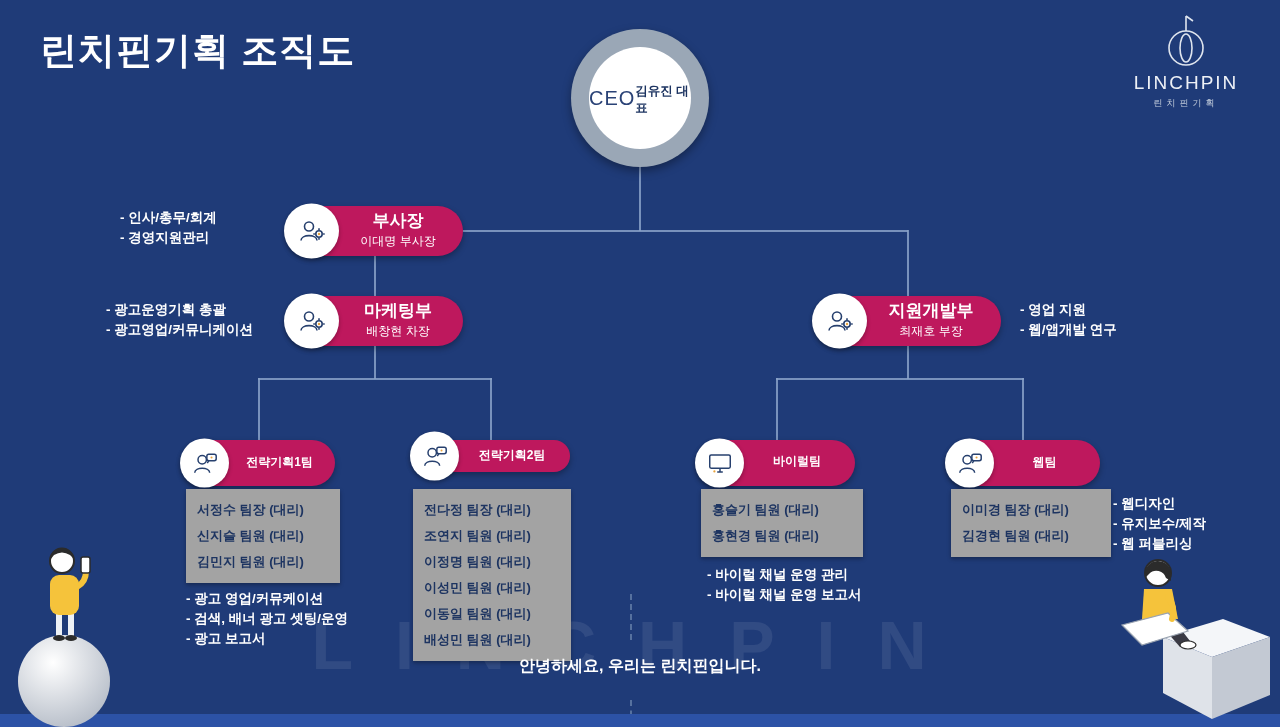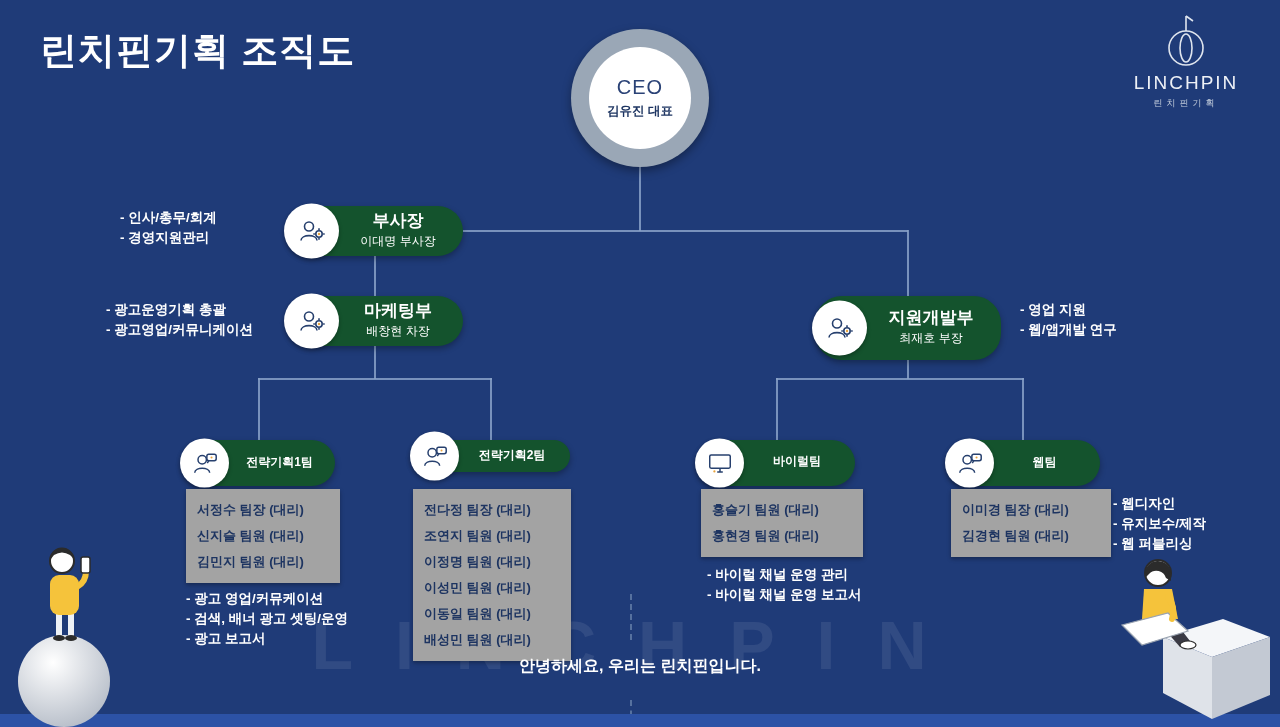--- a/index.html
+++ b/index.html
@@ -21,27 +21,27 @@
   .line {position:absolute; background:#8AA2C8; opacity:.85; z-index:1;}
   .dash {position:absolute; width:0; border-left:2px dashed #56719f; z-index:1;}
   
   .ceo-outer {
     position:absolute; left:571px; top:29px; width:138px; height:138px; border-radius:50%;
     background:#9AA7B6; box-shadow:0 4px 10px rgba(0,0,0,.35);
     display:flex; align-items:center; justify-content:center; z-index:3;
   }
   .ceo-inner {
     width:102px; height:102px; border-radius:50%; background:#ffffff;
-    display:flex; flex-direction:column; align-items:center; justify-content:center;
+    display:flex; flex-direction:row; align-items:center; justify-content:center;
   }
   .ceo-title {color:#2a4276; font-size:20px; letter-spacing:1px;}
   .ceo-name {color:#1D3461; font-size:12.5px; font-weight:bold; margin-top:4px;}
   
   .pill {
-    position:absolute; background:#14532d; border-radius:27px;
+    position:absolute; background:#be185d; border-radius:27px;
     display:flex; align-items:center; box-shadow:0 3px 6px rgba(0,0,0,.3); z-index:3;
   }
   .icon-circle {
     position:absolute; top:50%; transform:translateY(-50%);
     background:#ffffff; border-radius:50%;
     display:flex; align-items:center; justify-content:center;
     box-shadow:0 2px 4px rgba(0,0,0,.3);
   }
   .pill.dept .icon-circle {left:-3px; width:55px; height:55px;}
   .pill.team .icon-circle {left:-2px; width:49px; height:49px;}
@@ -145,21 +145,21 @@
           <path d="M22 13.4 v-1.6 M22 21.6 v1.6 M17.9 17.5 h-1.6 M26.1 17.5 h1.6"></path>
         <circle cx="22" cy="17.5" r="1.2" fill="#e8a33d" stroke="none"></circle>
       </svg>
     </div>
     <div class="texts">
       <div class="label">마케팅부</div>
       <div class="name">배창현 차장</div>
     </div>
   </div>
 
-  <div class="pill dept" style="left:815px; top:296px; width:186px; height:64px;">
+  <div class="pill dept" style="left:815px; top:296px; width:186px; height:50px;">
     <div class="icon-circle">
       <svg width="30" height="30" viewBox="0 0 30 30" fill="none" stroke="#27406e" stroke-width="1.6">
         <circle cx="12" cy="10" r="4.5"></circle>
           <path d="M4 24 c0-6.5 16-6.5 16 0"></path>
         <circle cx="22" cy="17.5" r="3.2"></circle>
           <path d="M22 13.4 v-1.6 M22 21.6 v1.6 M17.9 17.5 h-1.6 M26.1 17.5 h1.6"></path>
         <circle cx="22" cy="17.5" r="1.2" fill="#e8a33d" stroke="none"></circle>
       </svg>
     </div>
     <div class="texts">

